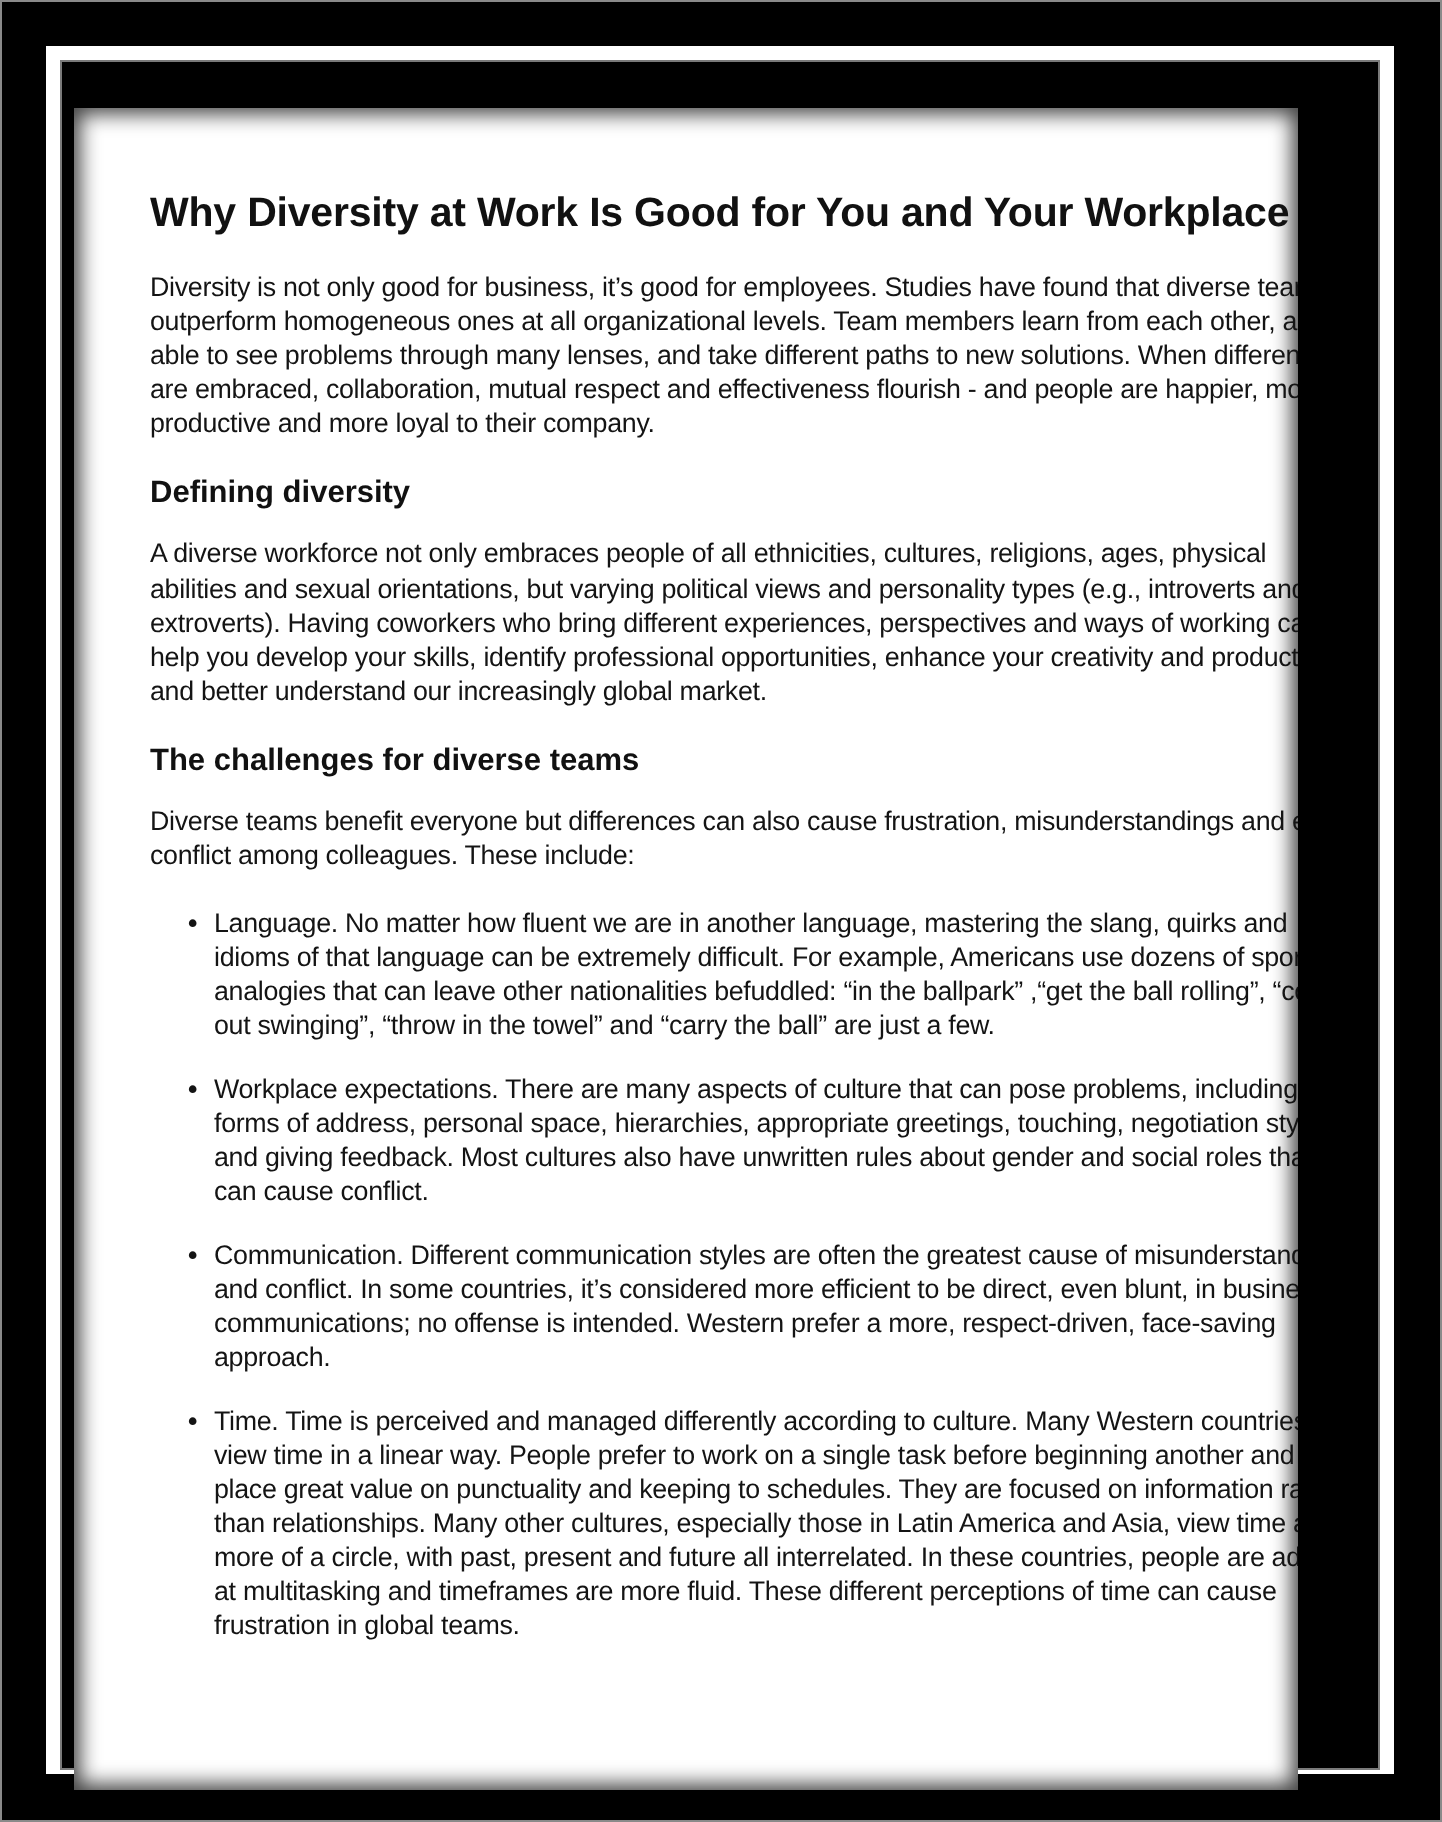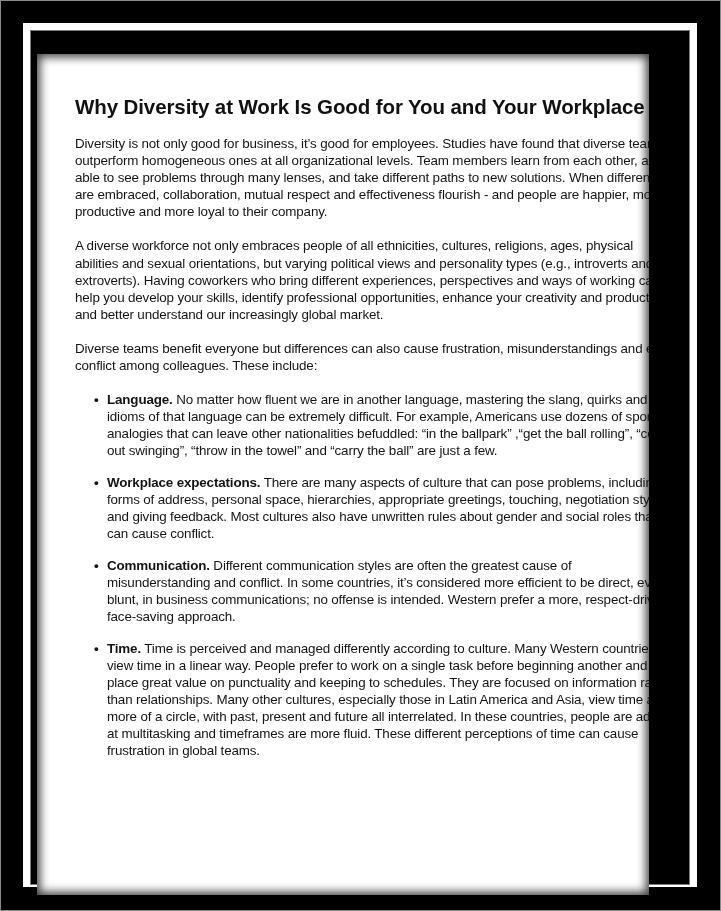--- a/index.html
+++ b/index.html
@@ -85,41 +85,43 @@
     margin: 0 0 14.5px 0;
     letter-spacing: -0.15px;
   }
   li .bullet {
     position: absolute;
     left: -13px;
     top: 0;
     font-weight: bold;
   }
   li b {
-    font-weight: bold;
+    font-weight: normal;
   }
   .gap-heading {
     margin-top: 2px;
   }
 </style>
 </head>
 <body>
 
 <div class="outer-frame"></div>
 <div class="white-gap"></div>
 <div class="inner-frame"></div>
 
 <div class="page">
   <div class="content">
     <h1>Why Diversity at Work Is Good for You and Your Workplace</h1>
 
     <p>Diversity is not only good for business, it’s good for employees. Studies have found that diverse teams outperform homogeneous ones at all organizational levels. Team members learn from each other, are able to see problems through many lenses, and take different paths to new solutions. When differences are embraced, collaboration, mutual respect and effectiveness flourish - and people are happier, more productive and more loyal to their company.</p>
 
+    <h2>Defining diversity</h2>
     <p>A diverse workforce not only embraces people of all ethnicities, cultures, religions, ages, physical abilities and sexual orientations, but varying political views and personality types (e.g., introverts and extroverts). Having coworkers who bring different experiences, perspectives and ways of working can help you develop your skills, identify professional opportunities, enhance your creativity and productivity and better understand our increasingly global market.</p>
 
+    <h2>The challenges for diverse teams</h2>
     <p>Diverse teams benefit everyone but differences can also cause frustration, misunderstandings and even conflict among colleagues. These include:</p>
 
     <ul>
       <li>
         <span class="bullet">•</span>
         <b>Language.</b><span> No matter how fluent we are in another language, mastering the slang, quirks and idioms of that language can be extremely difficult.  For example, Americans use dozens of sports analogies that can leave other nationalities befuddled: “in the ballpark” ,“get the ball rolling”, “come out swinging”, “throw in the towel” and “carry the ball” are just a few.</span>
       </li>
       <li>
         <span class="bullet">•</span>
         <b>Workplace expectations.</b><span> There are many aspects of culture that can pose problems, including forms of address, personal space, hierarchies, appropriate greetings, touching, negotiation styles and giving feedback. Most cultures also have unwritten rules about gender and social roles that can cause conflict.</span>

